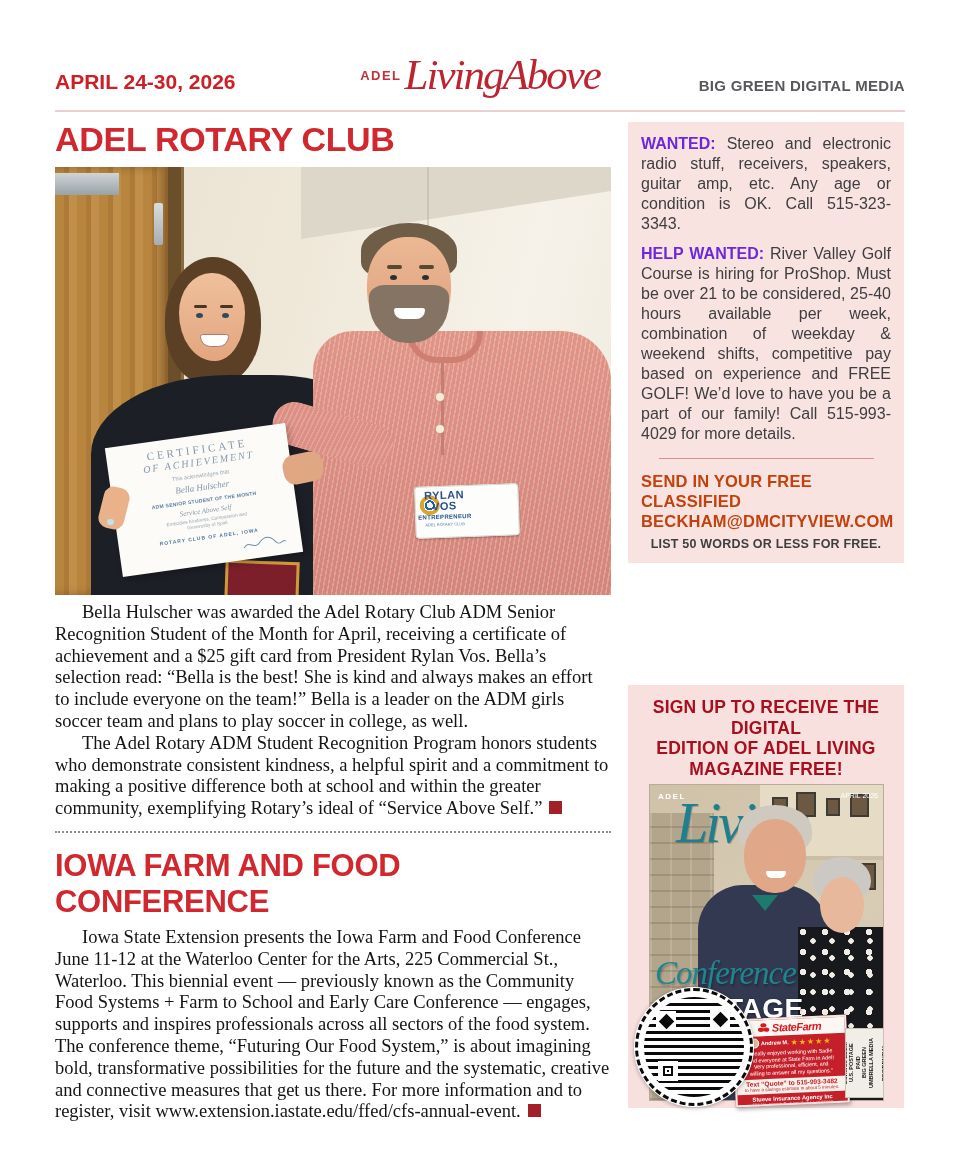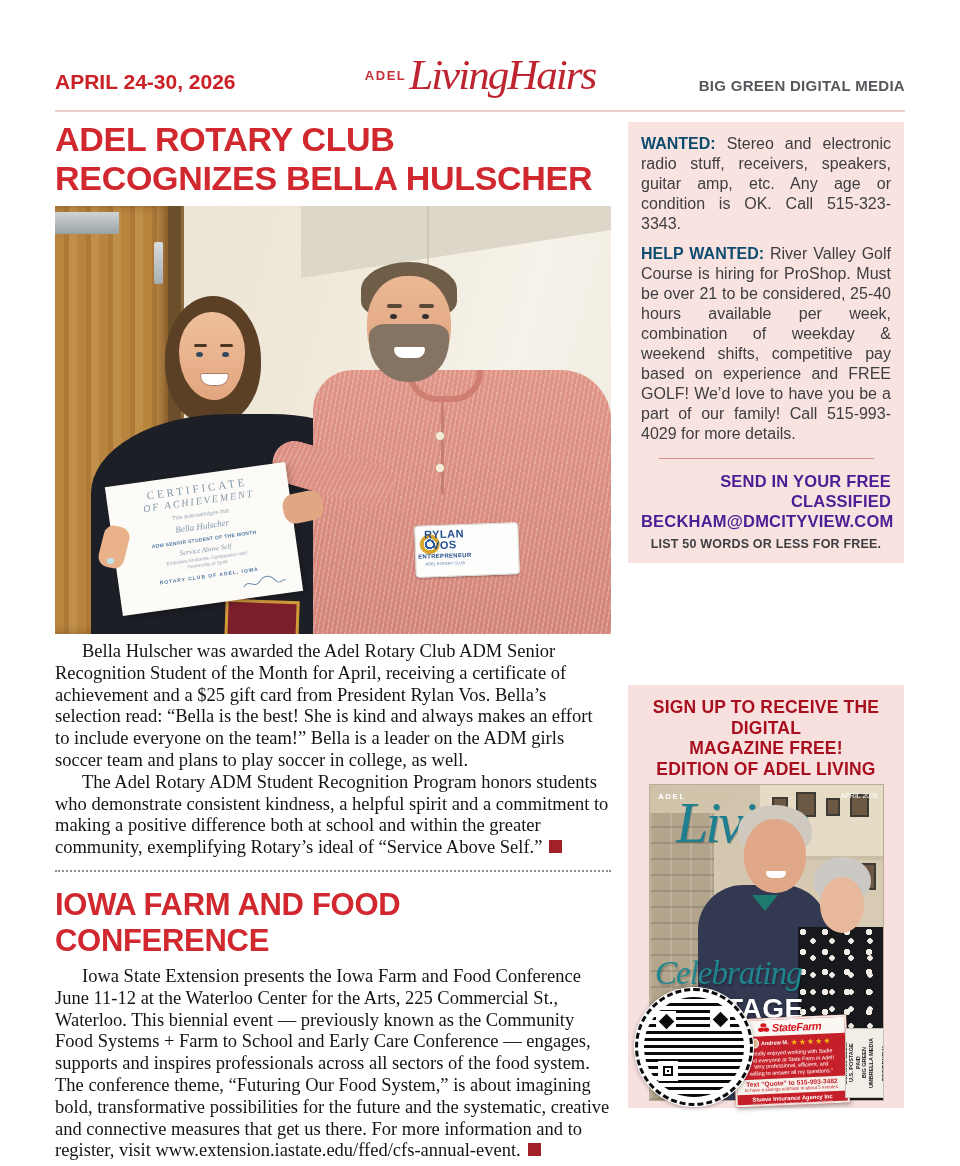--- a/index.html
+++ b/index.html
@@ -115,24 +115,24 @@
   .tag-name { font-size:11px; font-weight:bold; line-height:11px; letter-spacing:0.5px; }
   .tag-role { font-size:6px; font-weight:bold; margin-top:2px; letter-spacing:0.3px; }
   .tag-sub { font-size:4px; margin-top:2px; color:#5b7bb0; }
 
   
   .sidebar { position:absolute; left:628px; top:122px; width:276px; }
   .cls-bar { height:32px; line-height:32px; background:#cb2127; color:#fff; font-weight:bold;
              font-size:20px; letter-spacing:2.5px; text-align:center; }
   .cls-body { background:#f8e3e1; padding:12px 13px 12px; }
   .ad { font-size:16px; line-height:20px; color:#3e3e40; text-align:justify; margin:0 0 10px; }
-  .ad-label { color:#0c4a6e; font-weight:bold; }
+  .ad-label { color:#6d28d9; font-weight:bold; }
   .c-divider { border-top:1px solid #d98f8c; width:86%; margin:14px auto 12px; }
-  .submit-line { color:#4c1d95; font-weight:bold; font-size:16.5px; line-height:20px;
-                 text-align:right; letter-spacing:0.2px; }
+  .submit-line { color:#c2410c; font-weight:bold; font-size:16.5px; line-height:20px;
+                 text-align:left; letter-spacing:0.2px; }
   .cls-note { margin-top:6px; font-size:12.5px; font-weight:bold; color:#3e3e40;
               text-align:center; letter-spacing:0.2px; }
 
   
   .signup-box { position:absolute; left:0; top:563px; width:276px; height:423px;
                 background:#f8e0df; box-sizing:border-box; padding-top:12px; }
   .su-title { color:#a80f1e; font-weight:bold; font-size:17.5px; line-height:20.5px;
               text-align:center; letter-spacing:0.2px; }
   .su-sub { color:#1d1d1f; font-style:italic; font-weight:bold; font-size:14.5px;
             line-height:16.5px; text-align:center; }
@@ -232,29 +232,28 @@
                     box-shadow:inset 0 0 0 2px #0a0a0a, inset 0 0 0 4px #fff; }
   .qr-f.p1 { left:22px; top:24px; } .qr-f.p2 { left:76px; top:22px; } .qr-f.p3 { left:24px; top:74px; }
 </style>
 </head>
 <body>
 
 <div class="page">
 
   <div class="hdr-date">APRIL 24-30, 2026</div>
   <div class="hdr-brand">
-    <span class="brand-adel">ADEL</span><span class="brand-script">Living</span><span class="brand-script">Hairs</span>
+    <span class="brand-adel">ADEL</span><span class="brand-script">Living</span><span class="brand-script">Above</span>
   </div>
   <div class="hdr-pub">BIG GREEN DIGITAL MEDIA</div>
   <div class="hdr-rule"></div>
 
   <div class="left-col">
     <h1 class="headline">
       <div>ADEL ROTARY CLUB</div>
-      <div>RECOGNIZES BELLA HULSCHER</div>
     </h1>
 
     <div class="photo">
       <div class="ph-shadow-tr"></div>
       <div class="ph-seam"></div>
       <div class="ph-door"></div>
       <div class="ph-frame"></div>
       <div class="ph-plate"></div>
       <div class="ph-hinge"></div>
 
@@ -329,22 +328,22 @@
       <p class="ad"><span class="ad-label">HELP WANTED:</span>
         <span>River Valley Golf Course is hiring for ProShop. Must be over 21 to be considered, 25-40 hours available per week, combination of weekday &amp; weekend shifts, competitive pay based on experience and FREE GOLF! We’d love to have you be a part of our family! Call 515-993-4029 for more details.</span></p>
       <div class="c-divider"></div>
       <div class="submit-line">SEND IN YOUR FREE CLASSIFIED</div>
       <div class="submit-line">BECKHAM@DMCITYVIEW.COM</div>
       <div class="cls-note">LIST 50 WORDS OR LESS FOR FREE.</div>
     </div>
 
     <div class="signup-box">
       <div class="su-title">SIGN UP TO RECEIVE THE DIGITAL</div>
+      <div class="su-title">EDITION OF ADEL LIVING</div>
       <div class="su-title">MAGAZINE FREE!</div>
-      <div class="su-title">EDITION OF ADEL LIVING</div>
       <div class="su-sub first">Scan the code below, or visit</div>
       <div class="su-sub">www.iowalivingmagazines.com.</div>
 
       <div class="cover">
         <div class="cv-fire"></div>
         <div class="cv-shelf"></div>
         <div class="cv-frame f1"></div>
         <div class="cv-frame f2"></div>
         <div class="cv-frame f3"></div>
         <div class="cv-frame f4"></div>
@@ -353,21 +352,21 @@
         <div class="cv-man-body"></div>
         <div class="cv-man-tee"></div>
         <div class="cv-man-hair"></div>
         <div class="cv-man-face"></div>
         <div class="cv-man-smile"></div>
         <div class="cv-woman-body"></div>
         <div class="cv-woman-hair"></div>
         <div class="cv-woman-face"></div>
         <div class="cv-brand">ADEL</div>
         <div class="cv-issue">APRIL 2026</div>
-        <div class="cv-celebrating">Celebrating</div>
+        <div class="cv-celebrating">Conference</div>
         <div class="cv-heritage">HERITAGE</div>
         <div class="cv-sub">Residents reflect on the
 traditions that connect
 them to home</div>
       </div>
 
       <div class="sf-ad">
         <div class="sf-top">
           <svg width="12" height="12" viewBox="0 0 12 12">
             <ellipse cx="6" cy="3.2" rx="3.1" ry="2.2" fill="#d71921"></ellipse>

